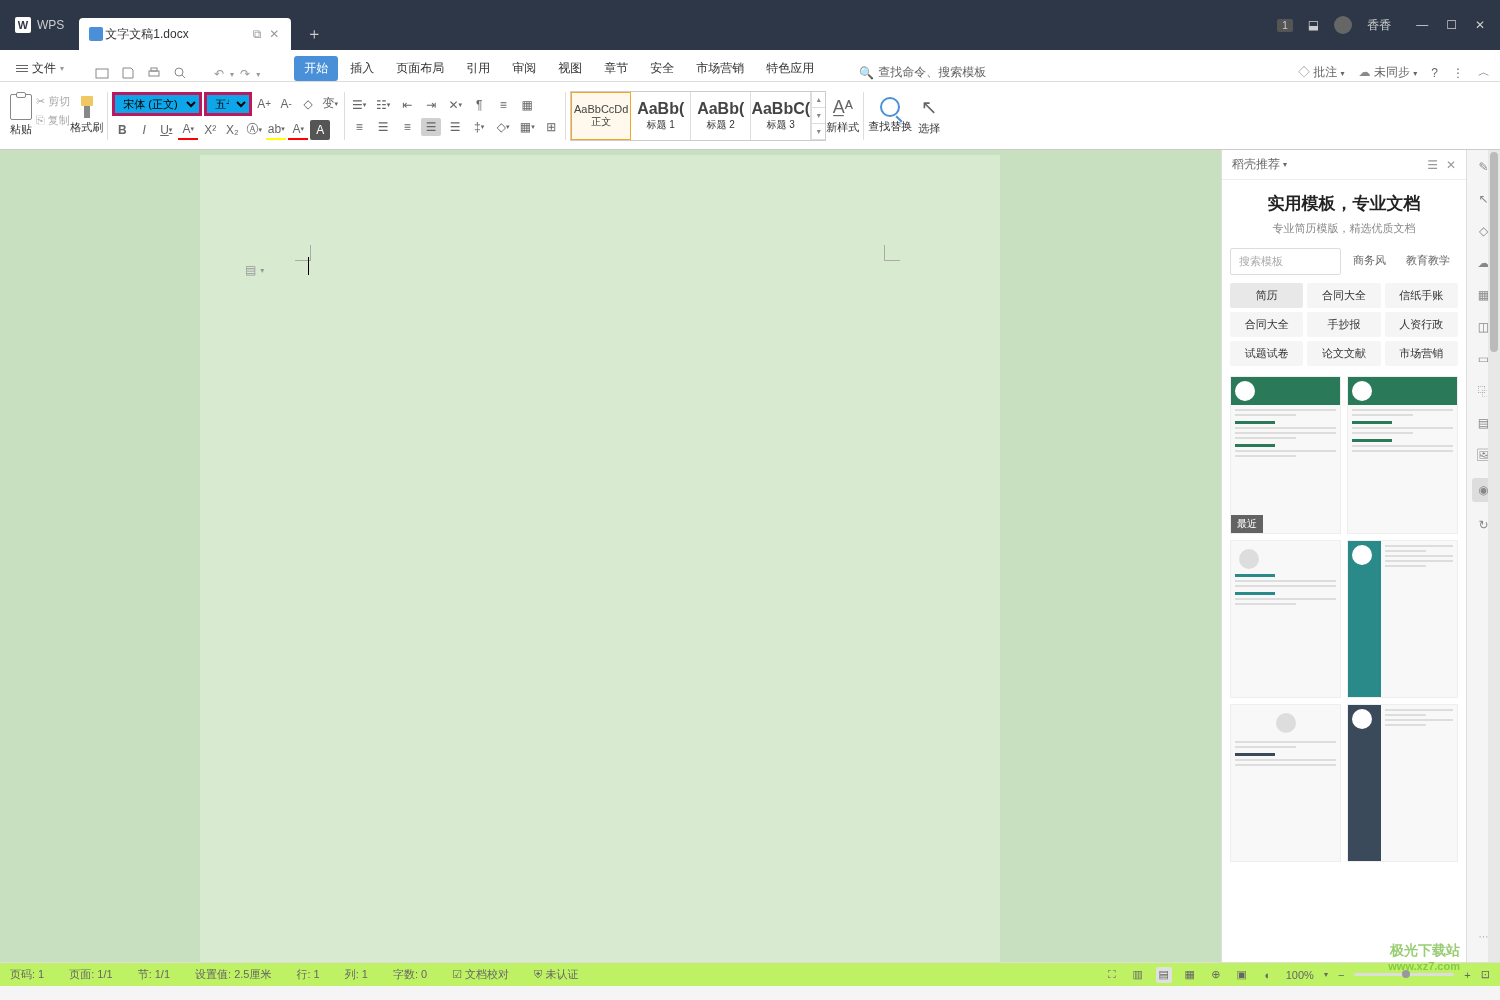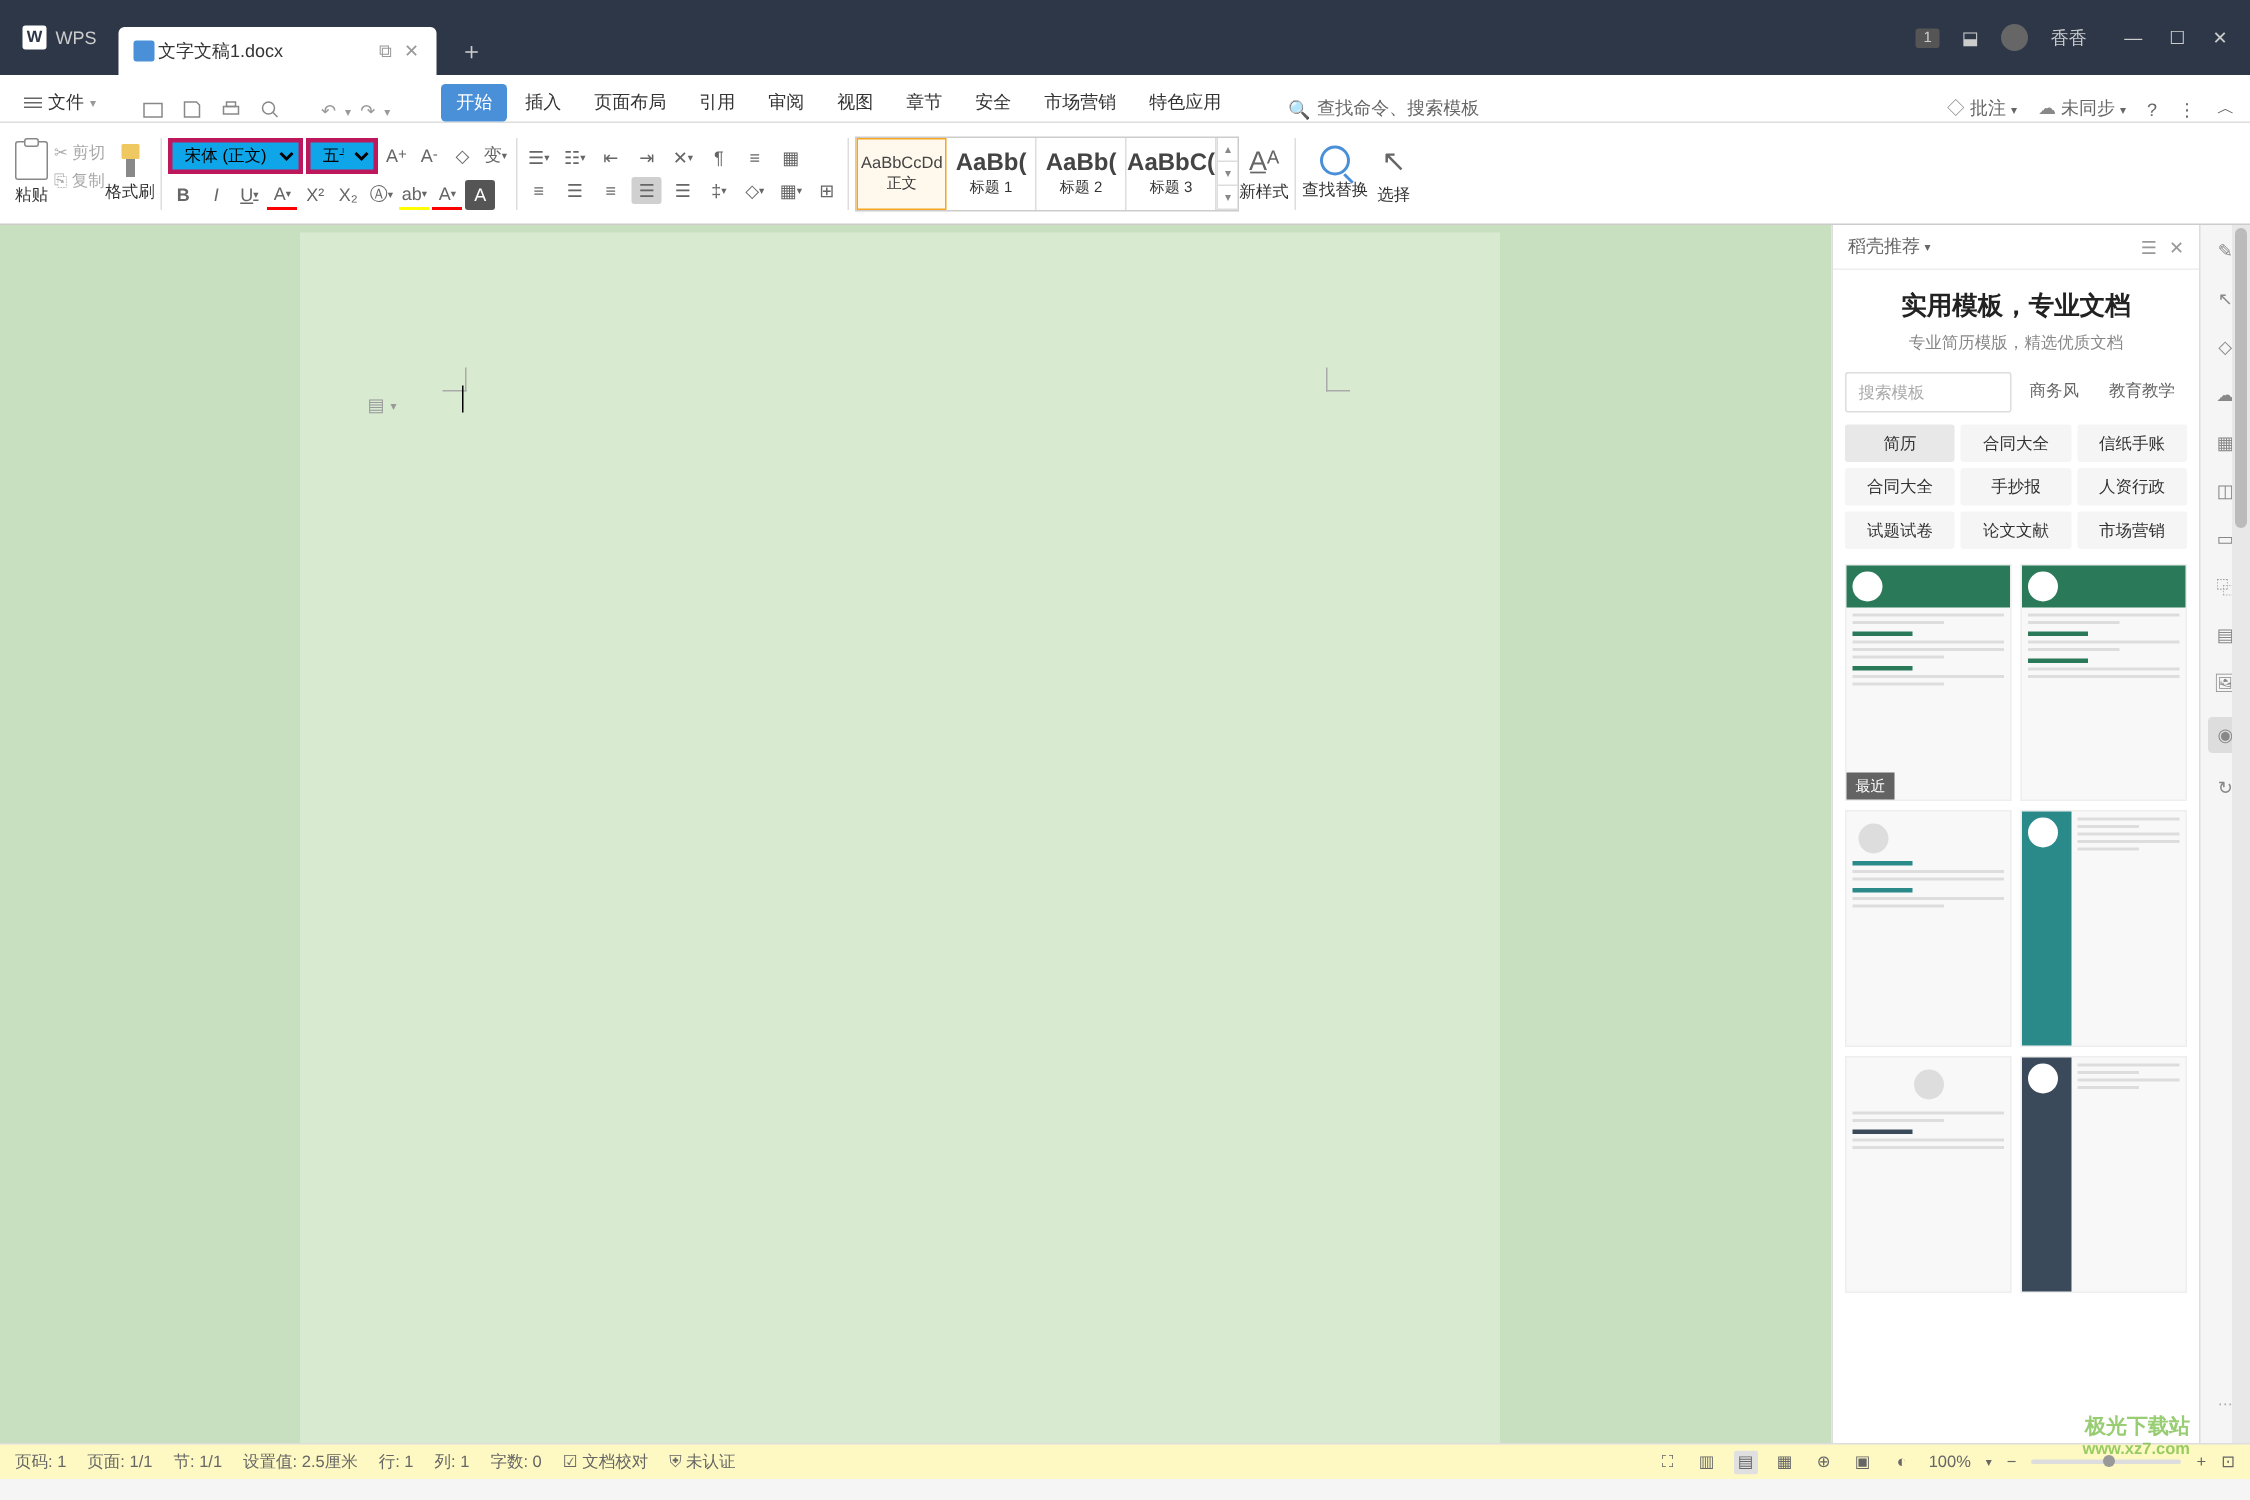--- a/index.html
+++ b/index.html
@@ -113,21 +113,21 @@
 .tpl-side-bar { width: 30%; background: #2a8a8a; }
 .tpl-side-content { flex: 1; padding: 4px; }
 
 
 .icon-rail { width: 34px; background: #f5f5f5; border-left: 1px solid #ddd; display: flex; flex-direction: column; align-items: center; padding-top: 8px; gap: 14px; }
 .rail-icon { width: 18px; height: 18px; color: #888; cursor: pointer; display: flex; align-items: center; justify-content: center; }
 .rail-icon.active { background: #ddd; border-radius: 3px; width: 24px; height: 24px; }
 .rail-dots { color: #aaa; font-size: 10px; margin-top: auto; margin-bottom: 20px; }
 
 
-.statusbar { height: 24px; background: #fef9c3; border-top: 1px solid #ddd; display: flex; align-items: center; padding: 0 10px; font-size: 11px; color: #666; gap: 14px; }
+.statusbar { height: 24px; background: #bef264; border-top: 1px solid #ddd; display: flex; align-items: center; padding: 0 10px; font-size: 11px; color: #666; gap: 25px; }
 .status-right { margin-left: auto; display: flex; align-items: center; gap: 10px; }
 .zoom-slider { width: 100px; height: 3px; background: #ddd; position: relative; border-radius: 2px; }
 .zoom-thumb { position: absolute; left: 48px; top: -3px; width: 8px; height: 8px; background: #999; border-radius: 50%; }
 .view-btn { width: 16px; height: 16px; display: flex; align-items: center; justify-content: center; border: 1px solid transparent; }
 .view-btn.active { background: #e0e0e0; border-radius: 2px; }
 
 .watermark { position: absolute; bottom: 28px; right: 40px; color: #6eb839; font-size: 14px; font-weight: bold; opacity: 0.7; pointer-events: none; text-align: right; }
 .watermark-sub { font-size: 11px; color: #6eb839; }
 
 svg { display: block; }

